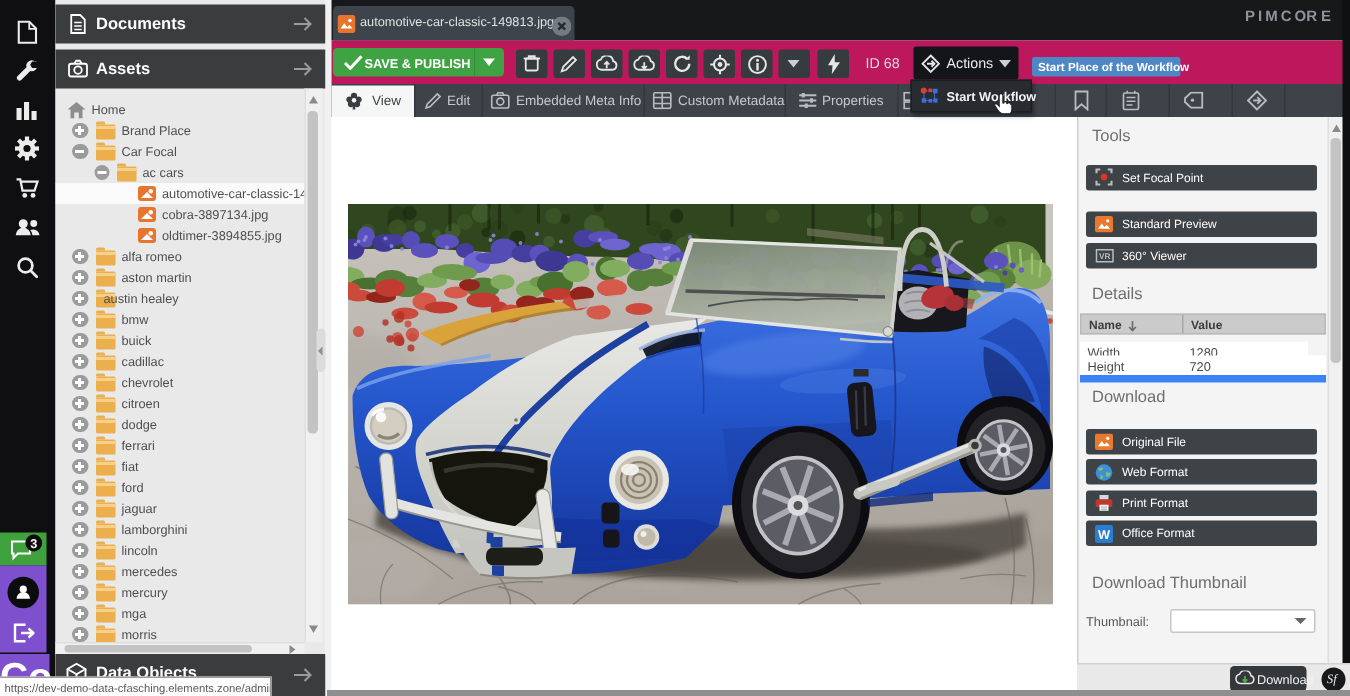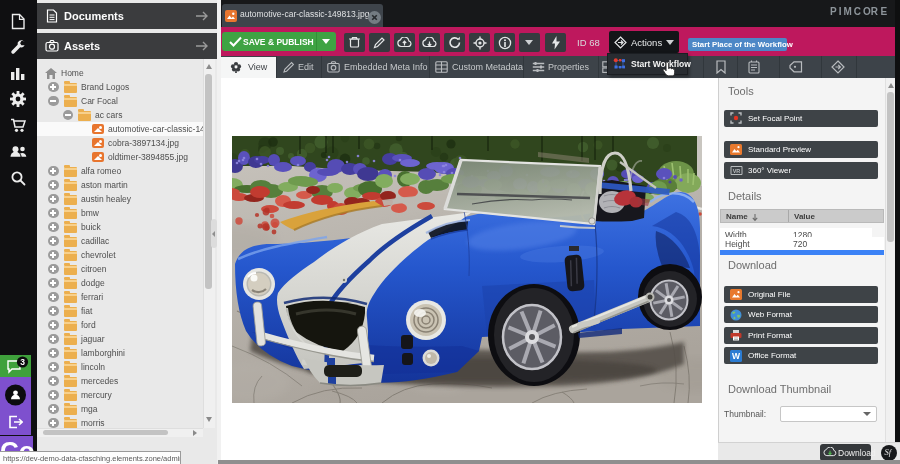--- a/index.html
+++ b/index.html
@@ -158,21 +158,21 @@
   <div style="position:absolute;left:0;top:63px;width:166px;height:14px;background:#fafafa;"></div>
   <div class="row" style="left:0;top:7px;">
         <svg class="ico" style="left:8px;top:2px;" width="12" height="11" viewBox="0 0 12 11">
           <path d="M6 0 L12 5 H10 V11 H7.5 V7 h-3 V11 H2 V5 H0 z" fill="#8e8e8e"></path>
         </svg>
         <span style="position:absolute;left:24px;">Home</span>
       </div>
   <div class="row" style="left:0;top:21px;">
         <span class="exp plus" style="left:11px;top:1.5px;"></span>
         <span class="fold" style="left:27px;top:2.5px;"></span>
-        <span style="position:absolute;left:44px;">Brand Logos</span>
+        <span style="position:absolute;left:44px;">Brand Place</span>
       </div>
   <div class="row" style="left:0;top:35px;">
         <span class="exp" style="left:11px;top:1.5px;"></span>
         <span class="fold" style="left:27px;top:2.5px;"></span>
         <span style="position:absolute;left:44px;">Car Focal</span>
       </div>
   <div class="row" style="left:0;top:49px;">
         <span class="exp" style="left:25.5px;top:1.5px;"></span>
         <span class="fold" style="left:41px;top:2.5px;"></span>
         <span style="position:absolute;left:58px;">ac cars</span>
@@ -195,21 +195,21 @@
         <span style="position:absolute;left:44px;">alfa romeo</span>
       </div>
   <div class="row" style="left:0;top:119px;">
         <span class="exp plus" style="left:11px;top:1.5px;"></span>
         <span class="fold" style="left:27px;top:2.5px;"></span>
         <span style="position:absolute;left:44px;">aston martin</span>
       </div>
   <div class="row" style="left:0;top:133px;">
         <span class="exp plus" style="left:11px;top:1.5px;"></span>
         <span class="fold" style="left:27px;top:2.5px;"></span>
-        <span style="position:absolute;left:44px;">austin healey</span>
+        <span style="position:absolute;left:32px;">austin healey</span>
       </div>
   <div class="row" style="left:0;top:147px;">
         <span class="exp plus" style="left:11px;top:1.5px;"></span>
         <span class="fold" style="left:27px;top:2.5px;"></span>
         <span style="position:absolute;left:44px;">bmw</span>
       </div>
   <div class="row" style="left:0;top:161px;">
         <span class="exp plus" style="left:11px;top:1.5px;"></span>
         <span class="fold" style="left:27px;top:2.5px;"></span>
         <span style="position:absolute;left:44px;">buick</span>
@@ -288,20 +288,35 @@
 
  <div class="sbtrack" style="left:166px;top:59px;width:11px;height:369px;border-left:1px solid #dedede;"></div>
  <div class="sbarr" style="left:169px;top:64px;border-left:3.5px solid transparent;border-right:3.5px solid transparent;border-bottom:5px solid #8a8a8a;"></div>
  <div class="sbthumb" style="left:168px;top:74px;width:7px;height:215px;"></div>
  <div class="sbarr" style="left:169px;top:417px;border-left:3.5px solid transparent;border-right:3.5px solid transparent;border-top:5px solid #8a8a8a;"></div>
 
  <div class="sbtrack" style="left:0px;top:428px;width:166px;height:8px;border-top:1px solid #dedede;"></div>
  <div class="sbthumb" style="left:6px;top:429.5px;width:125px;height:5.5px;"></div>
  <div class="sbarr" style="left:156px;top:430px;border-top:3px solid transparent;border-bottom:3px solid transparent;border-left:4.5px solid #8a8a8a;"></div>
 
+ <div class="hdr" style="top:436px;height:28px;">
+  <svg class="ico" style="left:6px;top:5px;" width="16" height="16" viewBox="0 0 16 16">
+        <g stroke="#fff" stroke-width="1.3" fill="none" stroke-linejoin="round">
+          <path d="M8 1.5 L14 5 L8 8.5 L2 5 z"></path>
+          <path d="M2 5 v6 l6 3.5 6-3.5 v-6"></path>
+          <path d="M8 8.5 v6"></path>
+        </g>
+      </svg>
+  <span class="t" style="top:7px;">Data Objects</span>
+  <svg class="arr" viewBox="0 0 14 14" style="top:7px;">
+        <g stroke="#9a9a9a" stroke-width="1.4" fill="none">
+          <path d="M1 7 h11 M8 3 l4 4 -4 4"></path>
+        </g>
+      </svg>
+ </div>
 </div>
 <div class="abs" id="split"></div>
 <div class="abs" style="left:210.5px;top:219px;width:6px;height:29px;background:#dcdcdc;border-radius:3px;"></div>
 <div class="abs" style="left:211.5px;top:231px;width:0;height:0;border-top:3px solid transparent;border-bottom:3px solid transparent;border-right:3.5px solid #8e8e8e;"></div>
 <div class="abs" id="tabstrip">
  <div style="position:absolute;left:1px;top:4px;width:161px;height:23px;background:#3e444b;border-radius:3px 3px 0 0;"></div>
  <svg class="ico" style="left:3.5px;top:10px;" width="12" height="12" viewBox="0 0 12 12">
       <rect width="12" height="12" rx="2" fill="#e8752e"></rect>
       <path d="M2 9 L4.5 5.5 L6.5 8 L8 6.5 L10 9 z" fill="#fff"></path>
       <circle cx="8.3" cy="3.7" r="1.2" fill="#fff"></circle>

